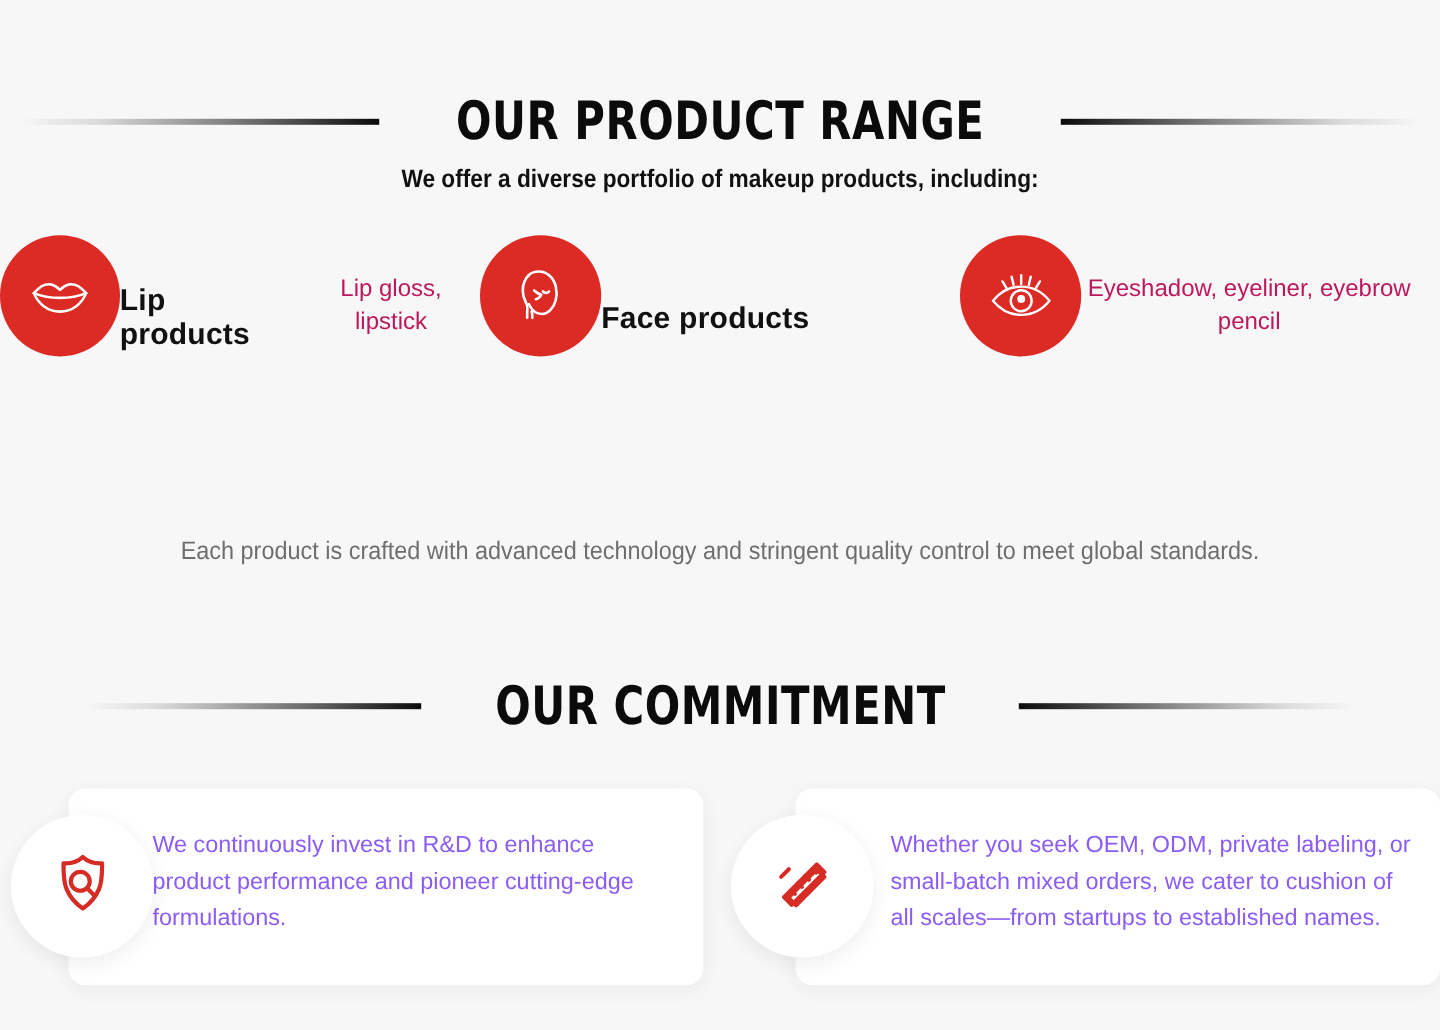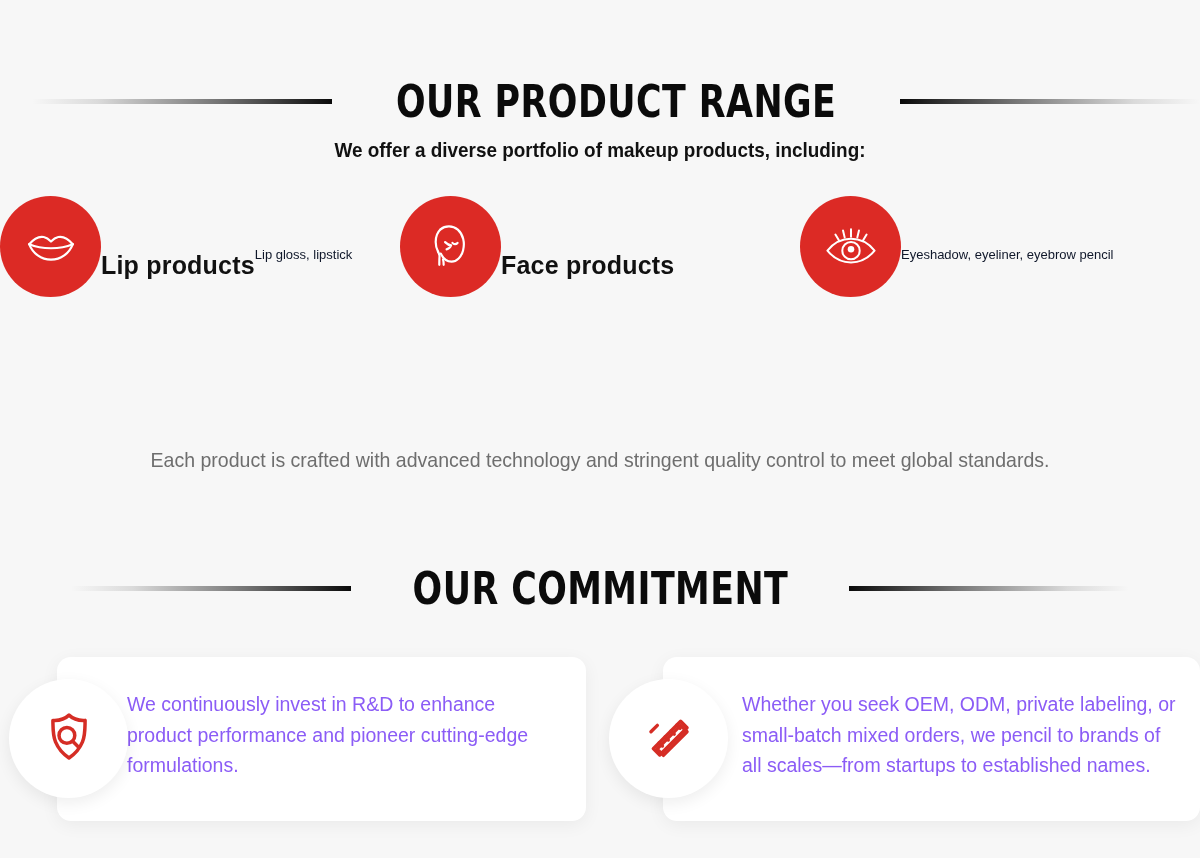--- a/index.html
+++ b/index.html
@@ -86,23 +86,23 @@
   .icon-circle svg { display: block; }
   .product-name {
     margin-top: 37px;
     font-size: 25px;
     font-weight: bold;
     color: #111111;
     letter-spacing: 0.2px;
   }
   .product-desc {
     margin-top: 16px;
-    font-size: 13px;
+    font-size: 20px;
     line-height: 1.35;
-    color: #0f172a;
+    color: #be185d;
     text-align: center;
     max-width: 280px;
   }
 
   .tagline {
     position: absolute;
     left: 0;
     top: 448px;
     width: 1200px;
     text-align: center;
@@ -155,21 +155,21 @@
     color: #8b5cf6;
   }
   .card-text-1 { left: 127px; width: 430px; }
   .card-text-2 { left: 742px; width: 438px; }
 </style>
 </head>
 <body>
 
 <div class="page">
 
-  <div class="section-head" style="top:76px;justify-content:flex-end;">
+  <div class="section-head" style="top:76px;">
     <div class="rule rule-left" style="width:300px;"></div>
     <div class="section-title" style="margin:0 34px;">OUR PRODUCT RANGE</div>
     <div class="rule rule-right" style="width:300px;"></div>
   </div>
 
   <div class="subtitle" style="top:138px;">We offer a diverse portfolio of makeup products, including:</div>
 
   <div class="products">
 
     <div class="product-col">
@@ -252,17 +252,17 @@
           <path d="M20.4 38.8l3.8 3.8"></path>
           <path d="M27.4 31.8l3.8 3.8"></path>
           <path d="M34.4 24.8l3.8 3.8"></path>
           <path d="M41.4 17.8l3.8 3.8"></path>
 
           <path d="M18.2 18.2l7.6-7.6 28 28-7.6 7.6z" transform="rotate(90 32 32)"></path>
           <path d="M10.6 25.8l7.6-7.6"></path>
         </svg>
       </span>
     </div>
-    <div class="card-text card-text-2">Whether you seek OEM, ODM, private labeling, or small-batch mixed orders, we pencil to brands of all scales—from startups to established names.</div>
+    <div class="card-text card-text-2">Whether you seek OEM, ODM, private labeling, or small-batch mixed orders, we cater to cushion of all scales—from startups to established names.</div>
 
   </div>
 
 </div>
 
 </body></html>

